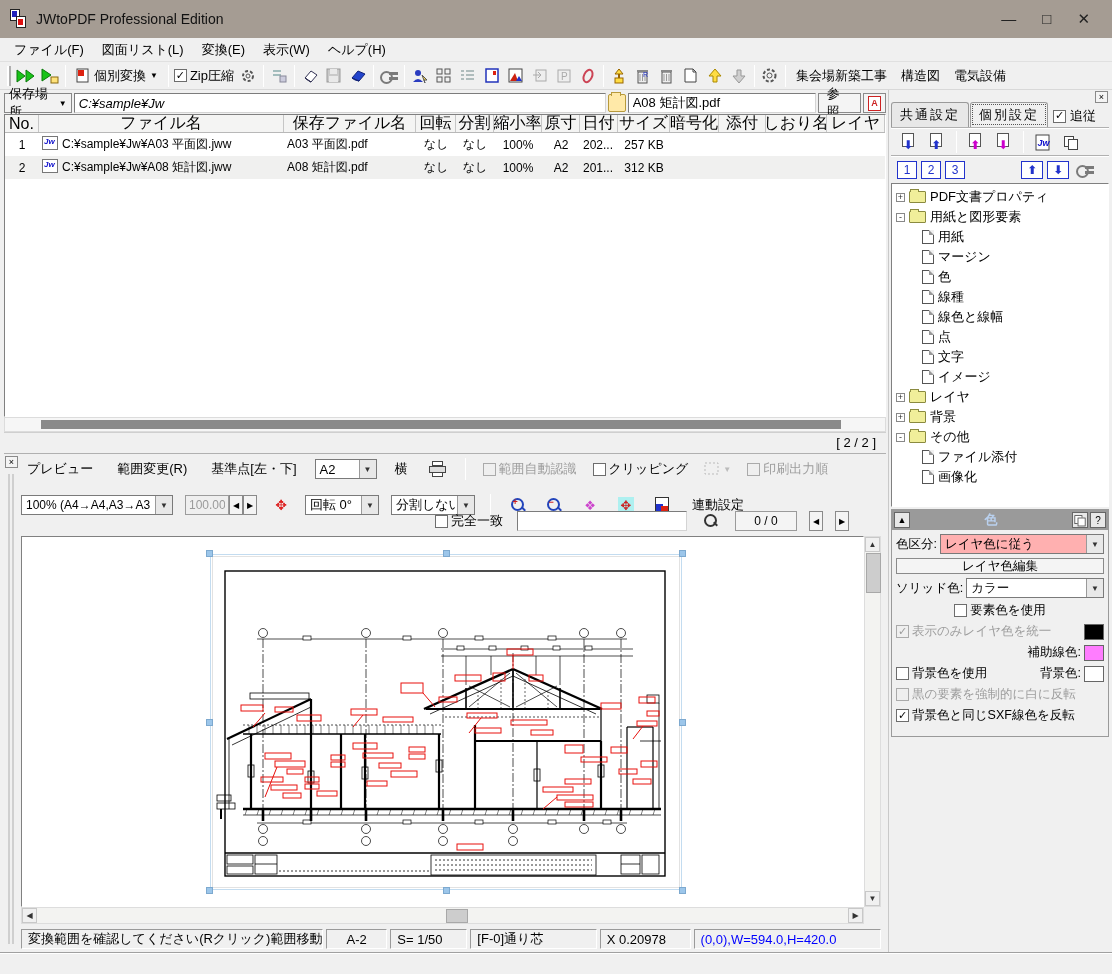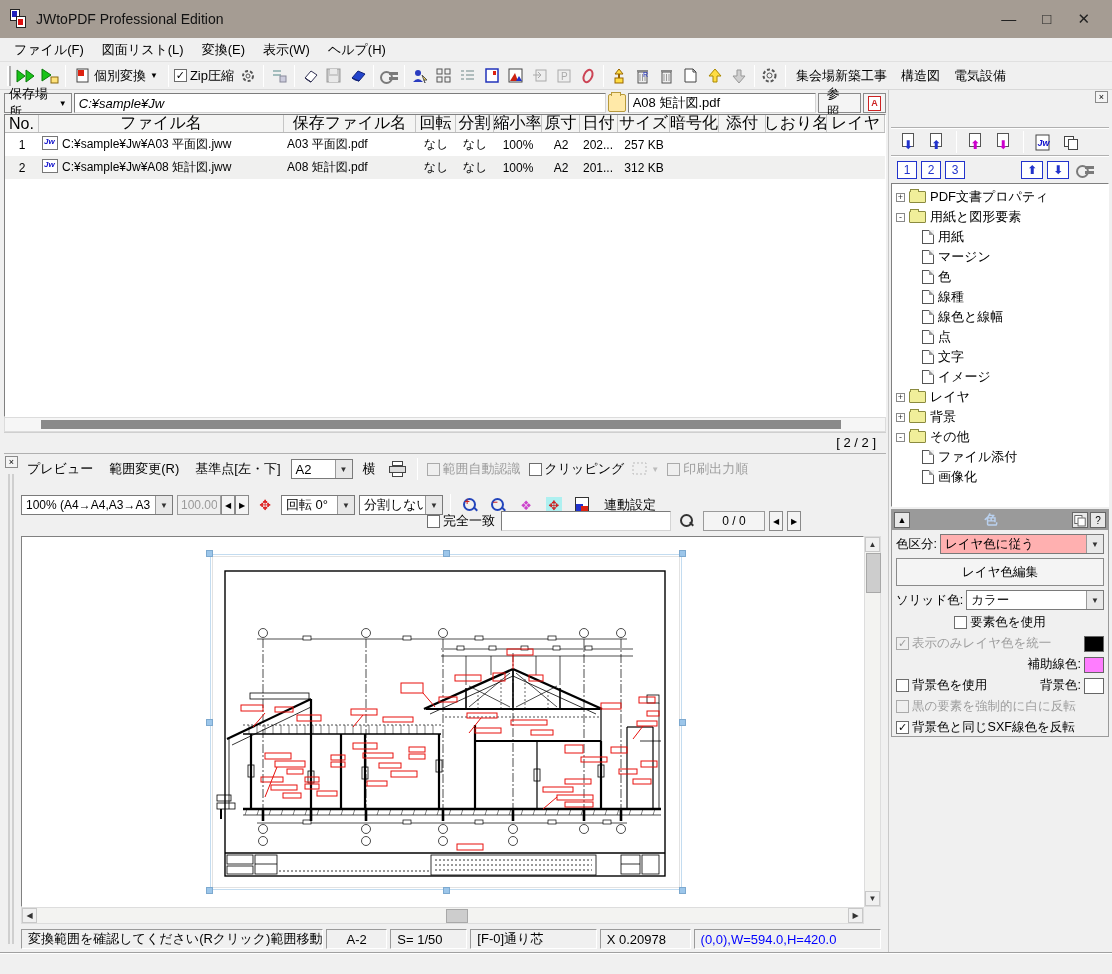--- a/index.html
+++ b/index.html
@@ -63,21 +63,21 @@
   .jwico::after { content:"Jw"; position:absolute; left:1px; top:0px; font-size:8px; font-weight:bold; font-style:italic; color:#1111cc; }
   #tbl-hscroll { position:absolute; left:4px; top:417px; width:882px; height:15px; background:#f6f6f6; border:1px solid #dcdcdc; display:flex; align-items:center; }
   #tbl-hscroll .thumb { margin-left:36px; width:800px; height:9px; background:#8a8a8a; }
   #countstrip { position:absolute; left:4px; top:432px; width:882px; height:20px; border-top:1px solid #cfcfcf; display:flex; align-items:center; justify-content:flex-end; padding-right:10px; font-size:13px; }
 
   
   #previewpane { position:absolute; left:4px; top:453px; width:882px; height:498px; background:#f0f0f0; border-top:1px solid #b0b0b0; }
   #pv-grip { position:absolute; left:0; top:0; width:16px; height:498px; }
   #pv-close { position:absolute; left:1px; top:2px; width:13px; height:12px; font-size:9px; display:flex; align-items:center; justify-content:center; }
   #pv-grip .vlines { position:absolute; left:4px; top:20px; width:6px; height:470px; border-left:2px solid #cfcfcf; border-right:2px solid #cfcfcf; }
-  .pvrow { position:absolute; left:17px; display:flex; align-items:center; gap:4px; height:26px; }
+  .pvrow { position:absolute; left:17px; display:flex; align-items:center; gap:12px; height:26px; }
   #pvrow1 { top:2px; width:860px; }
   #pvrow2 { top:38px; width:860px; }
   #pvrow3 { top:54px; width:860px; }
   .flatbtn { padding:3px 6px; white-space:nowrap; }
   .printer-ic { width:20px; height:16px; position:relative; }
   .printer-ic .top{position:absolute;left:4px;top:0;width:11px;height:5px;background:#fff;border:1px solid #444;}
   .printer-ic .bod{position:absolute;left:1px;top:5px;width:17px;height:7px;background:#ddd;border:1px solid #444;}
   .printer-ic .out{position:absolute;left:4px;top:11px;width:11px;height:5px;background:#fff;border:1px solid #444;}
   .movecross { color:#dd2222; font-size:14px; font-weight:bold; }
   .spin { display:flex; height:20px; }
@@ -831,20 +831,28 @@
     <span class="stcell" style="width:62px;justify-content:center">A-2</span>
     <span class="stcell" style="width:78px">S= 1/50</span>
     <span class="stcell" style="width:128px">[F-0]通り芯</span>
     <span class="stcell" style="width:92px">X  0.20978</span>
     <span class="stcell" style="width:190px;color:#0000ff">(0,0),W=594.0,H=420.0</span>
   </div>
 </div>
 
 <div id="rightpanel">
   <span id="rp-close" class="btn">×</span>
+  <div id="rp-tabs">
+    <span class="rtab">共通設定</span>
+    <span class="rtab sel">個別設定</span>
+    <span id="rp-follow">
+      <span class="chk checked"></span>
+      <span>追従</span>
+    </span>
+  </div>
 
   <div id="rp-icons">
     <span class="tbtn">
         <span class="docarrow">
           <span class="d"></span>
           <span class="a blue">⬇</span>
         </span>
       </span>
     <span class="tbtn">
         <span class="docarrow">
@@ -967,21 +975,21 @@
       <span class="hb">?</span>
     </div>
     <div class="cprow">
       <span>色区分:</span>
       <div class="combo" style="flex:1;background:#ffb0b0">
         <span class="cv" style="background:#ffb0b0">レイヤ色に従う</span>
           <span class="cb">▼</span>
       </div>
     </div>
     <div class="cprow">
-      <span class="btn" style="flex:1;height:28px">レイヤ色編集</span>
+      <span class="btn" style="flex:1;height:16px">レイヤ色編集</span>
     </div>
     <div class="cprow">
       <span>ソリッド色:</span>
       <div class="combo" style="flex:1">
         <span class="cv">カラー</span>
           <span class="cb">▼</span>
       </div>
     </div>
     <div class="cprow" style="justify-content:center">
       <span class="chk"></span>

